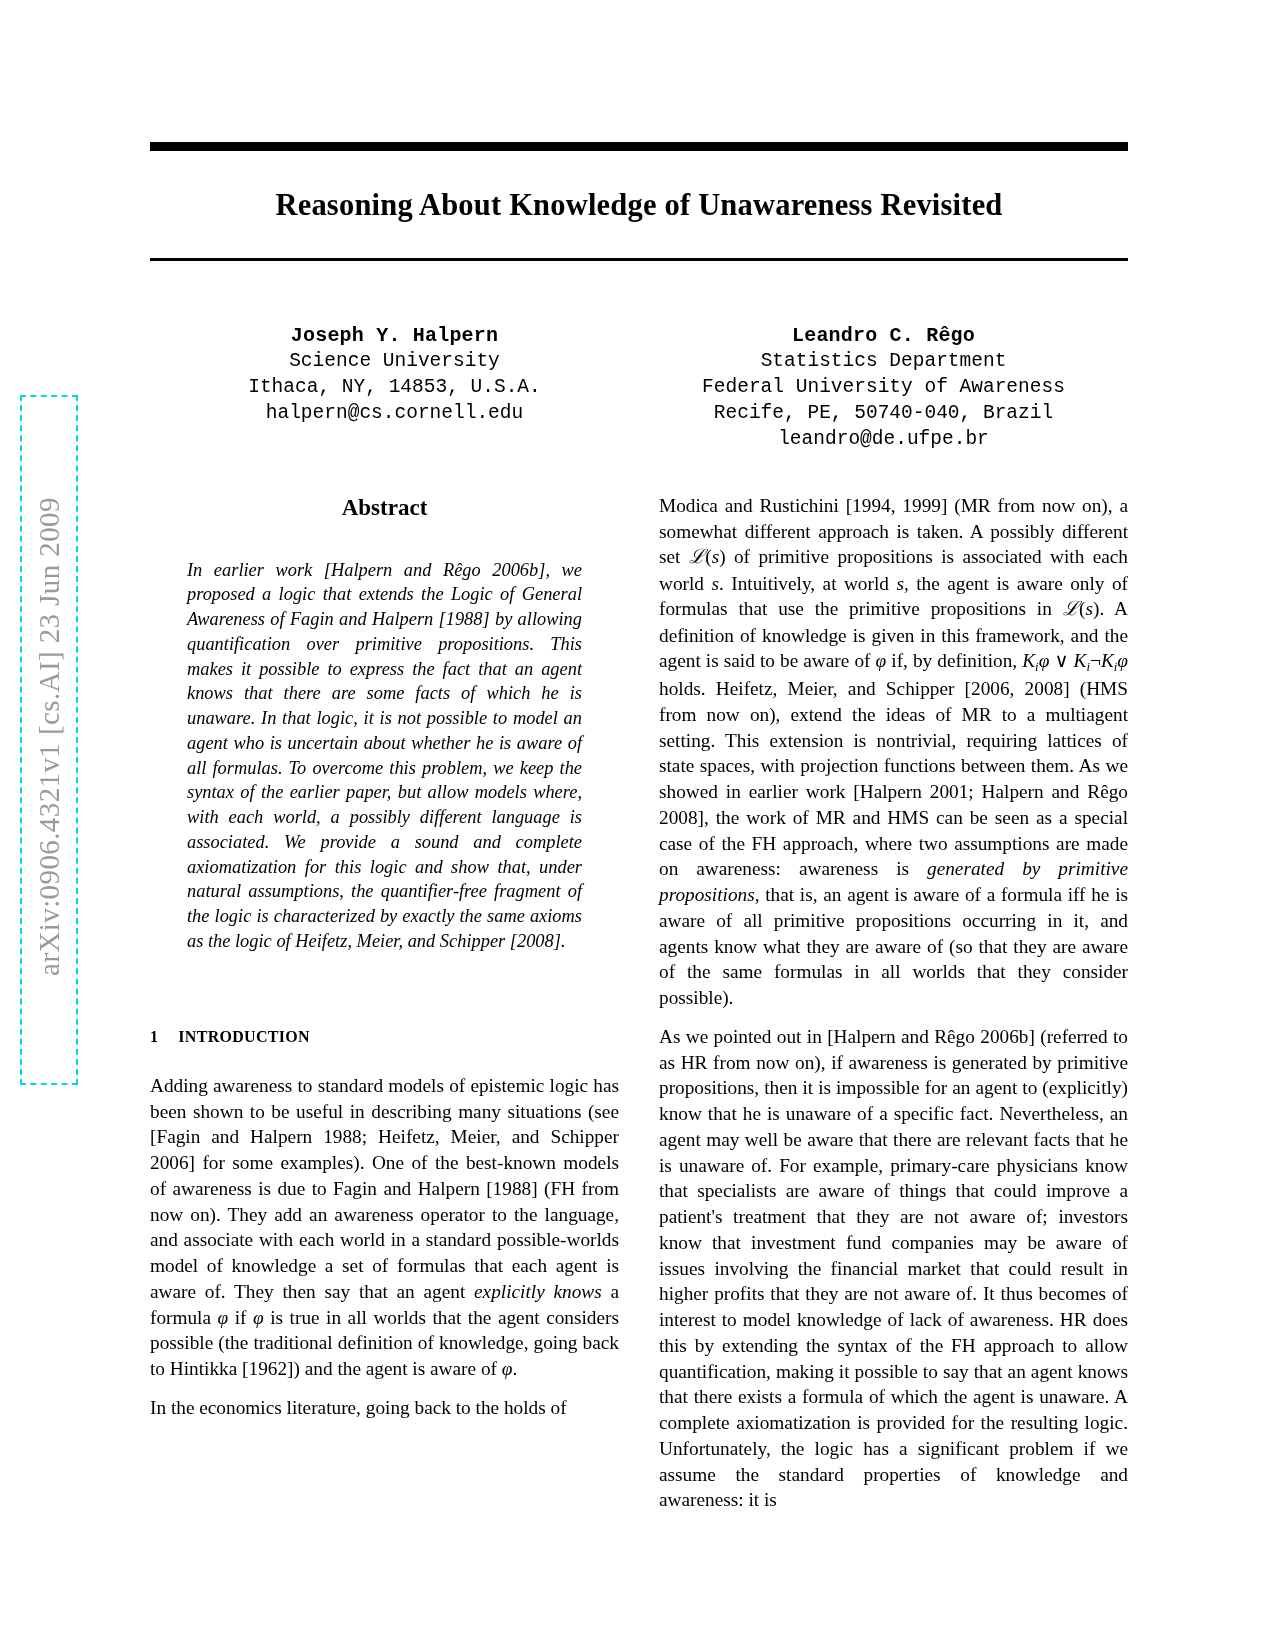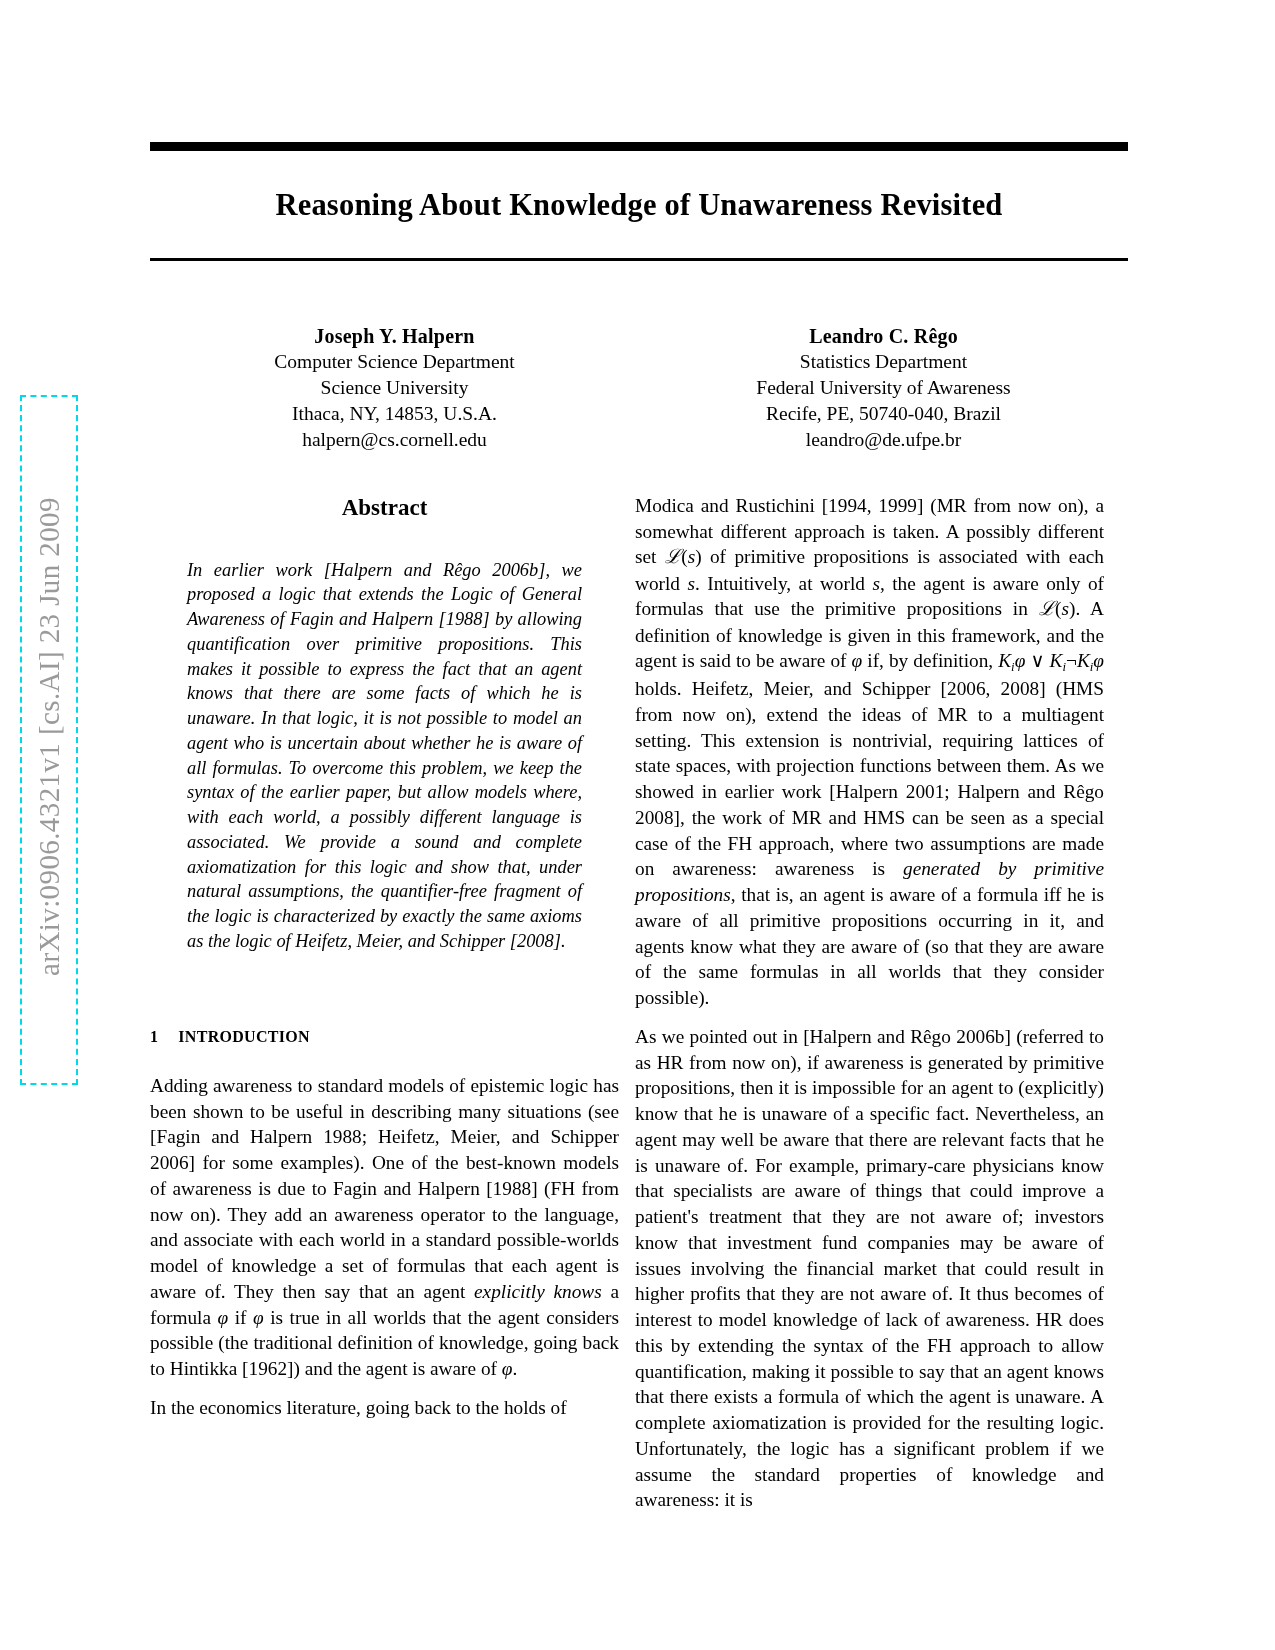--- a/index.html
+++ b/index.html
@@ -73,39 +73,40 @@
     text-align: center;
     letter-spacing: 0.2px;
     margin: 36px 0 34px 0;
     line-height: 1.2;
   }
 
   
   .authors {
     display: flex;
     margin-top: 62px;
+    font-family: Liberation Mono, monospace;
   }
   .author-block {
     flex: 1;
     text-align: center;
     font-size: 19.5px;
     line-height: 1.33;
   }
   .author-name {
     font-weight: bold;
     font-size: 20px;
     letter-spacing: 0.2px;
   }
   .author-line { white-space: nowrap; }
 
   
   .columns {
     display: flex;
     margin-top: 40px;
-    gap: 16px;
+    gap: 40px;
   }
   .col {
     width: 469px;
     font-size: 19.3px;
     line-height: 1.335;
     text-align: justify;
     -webkit-hyphens: none;
     hyphens: none;
   }
 
@@ -161,21 +162,20 @@
 
   <div class="rule-thick"></div>
 
   <h1 class="paper-title">Reasoning About Knowledge of Unawareness Revisited</h1>
 
   <div class="rule-thin"></div>
 
   <div class="authors">
     <div class="author-block">
       <div class="author-name author-line">Joseph Y. Halpern</div>
-      <div class="author-line">Computer Science Department</div>
       <div class="author-line">Science University</div>
       <div class="author-line">Ithaca, NY, 14853, U.S.A.</div>
       <div class="author-line">halpern@cs.cornell.edu</div>
     </div>
     <div class="author-block">
       <div class="author-name author-line">Leandro C. Rêgo</div>
       <div class="author-line">Statistics Department</div>
       <div class="author-line">Federal University of Awareness</div>
       <div class="author-line">Recife, PE, 50740-040, Brazil</div>
       <div class="author-line">leandro@de.ufpe.br</div>

